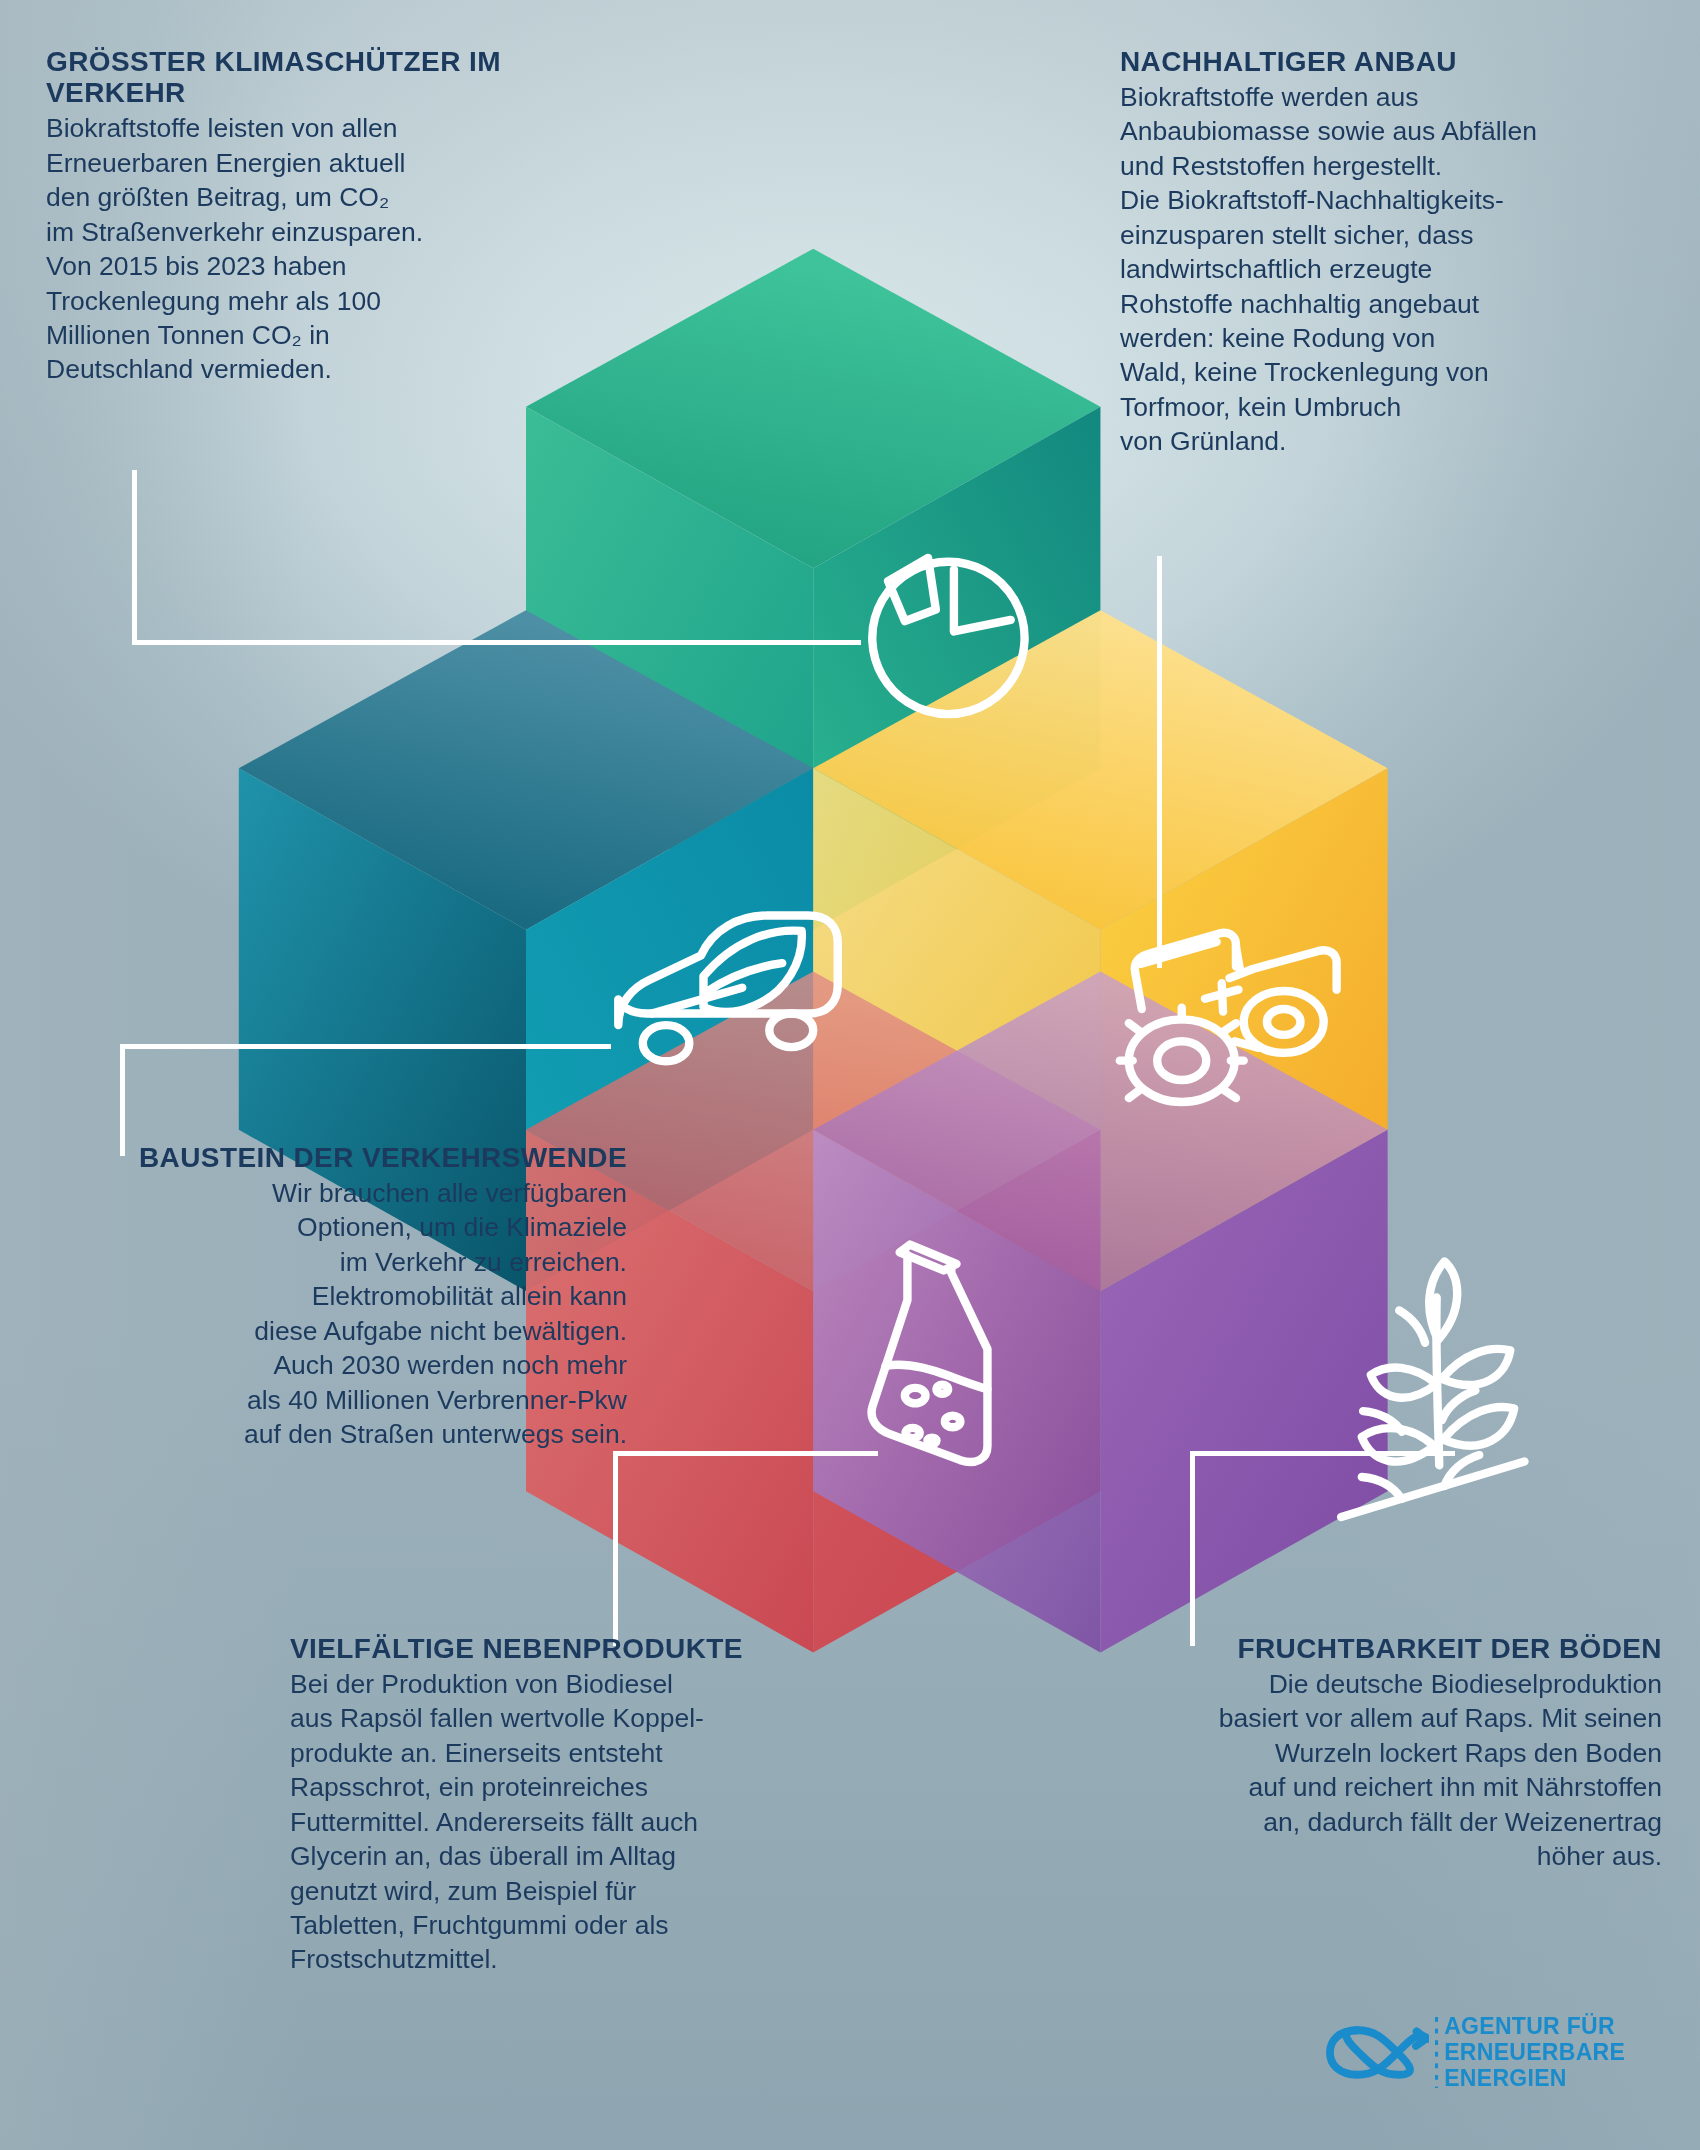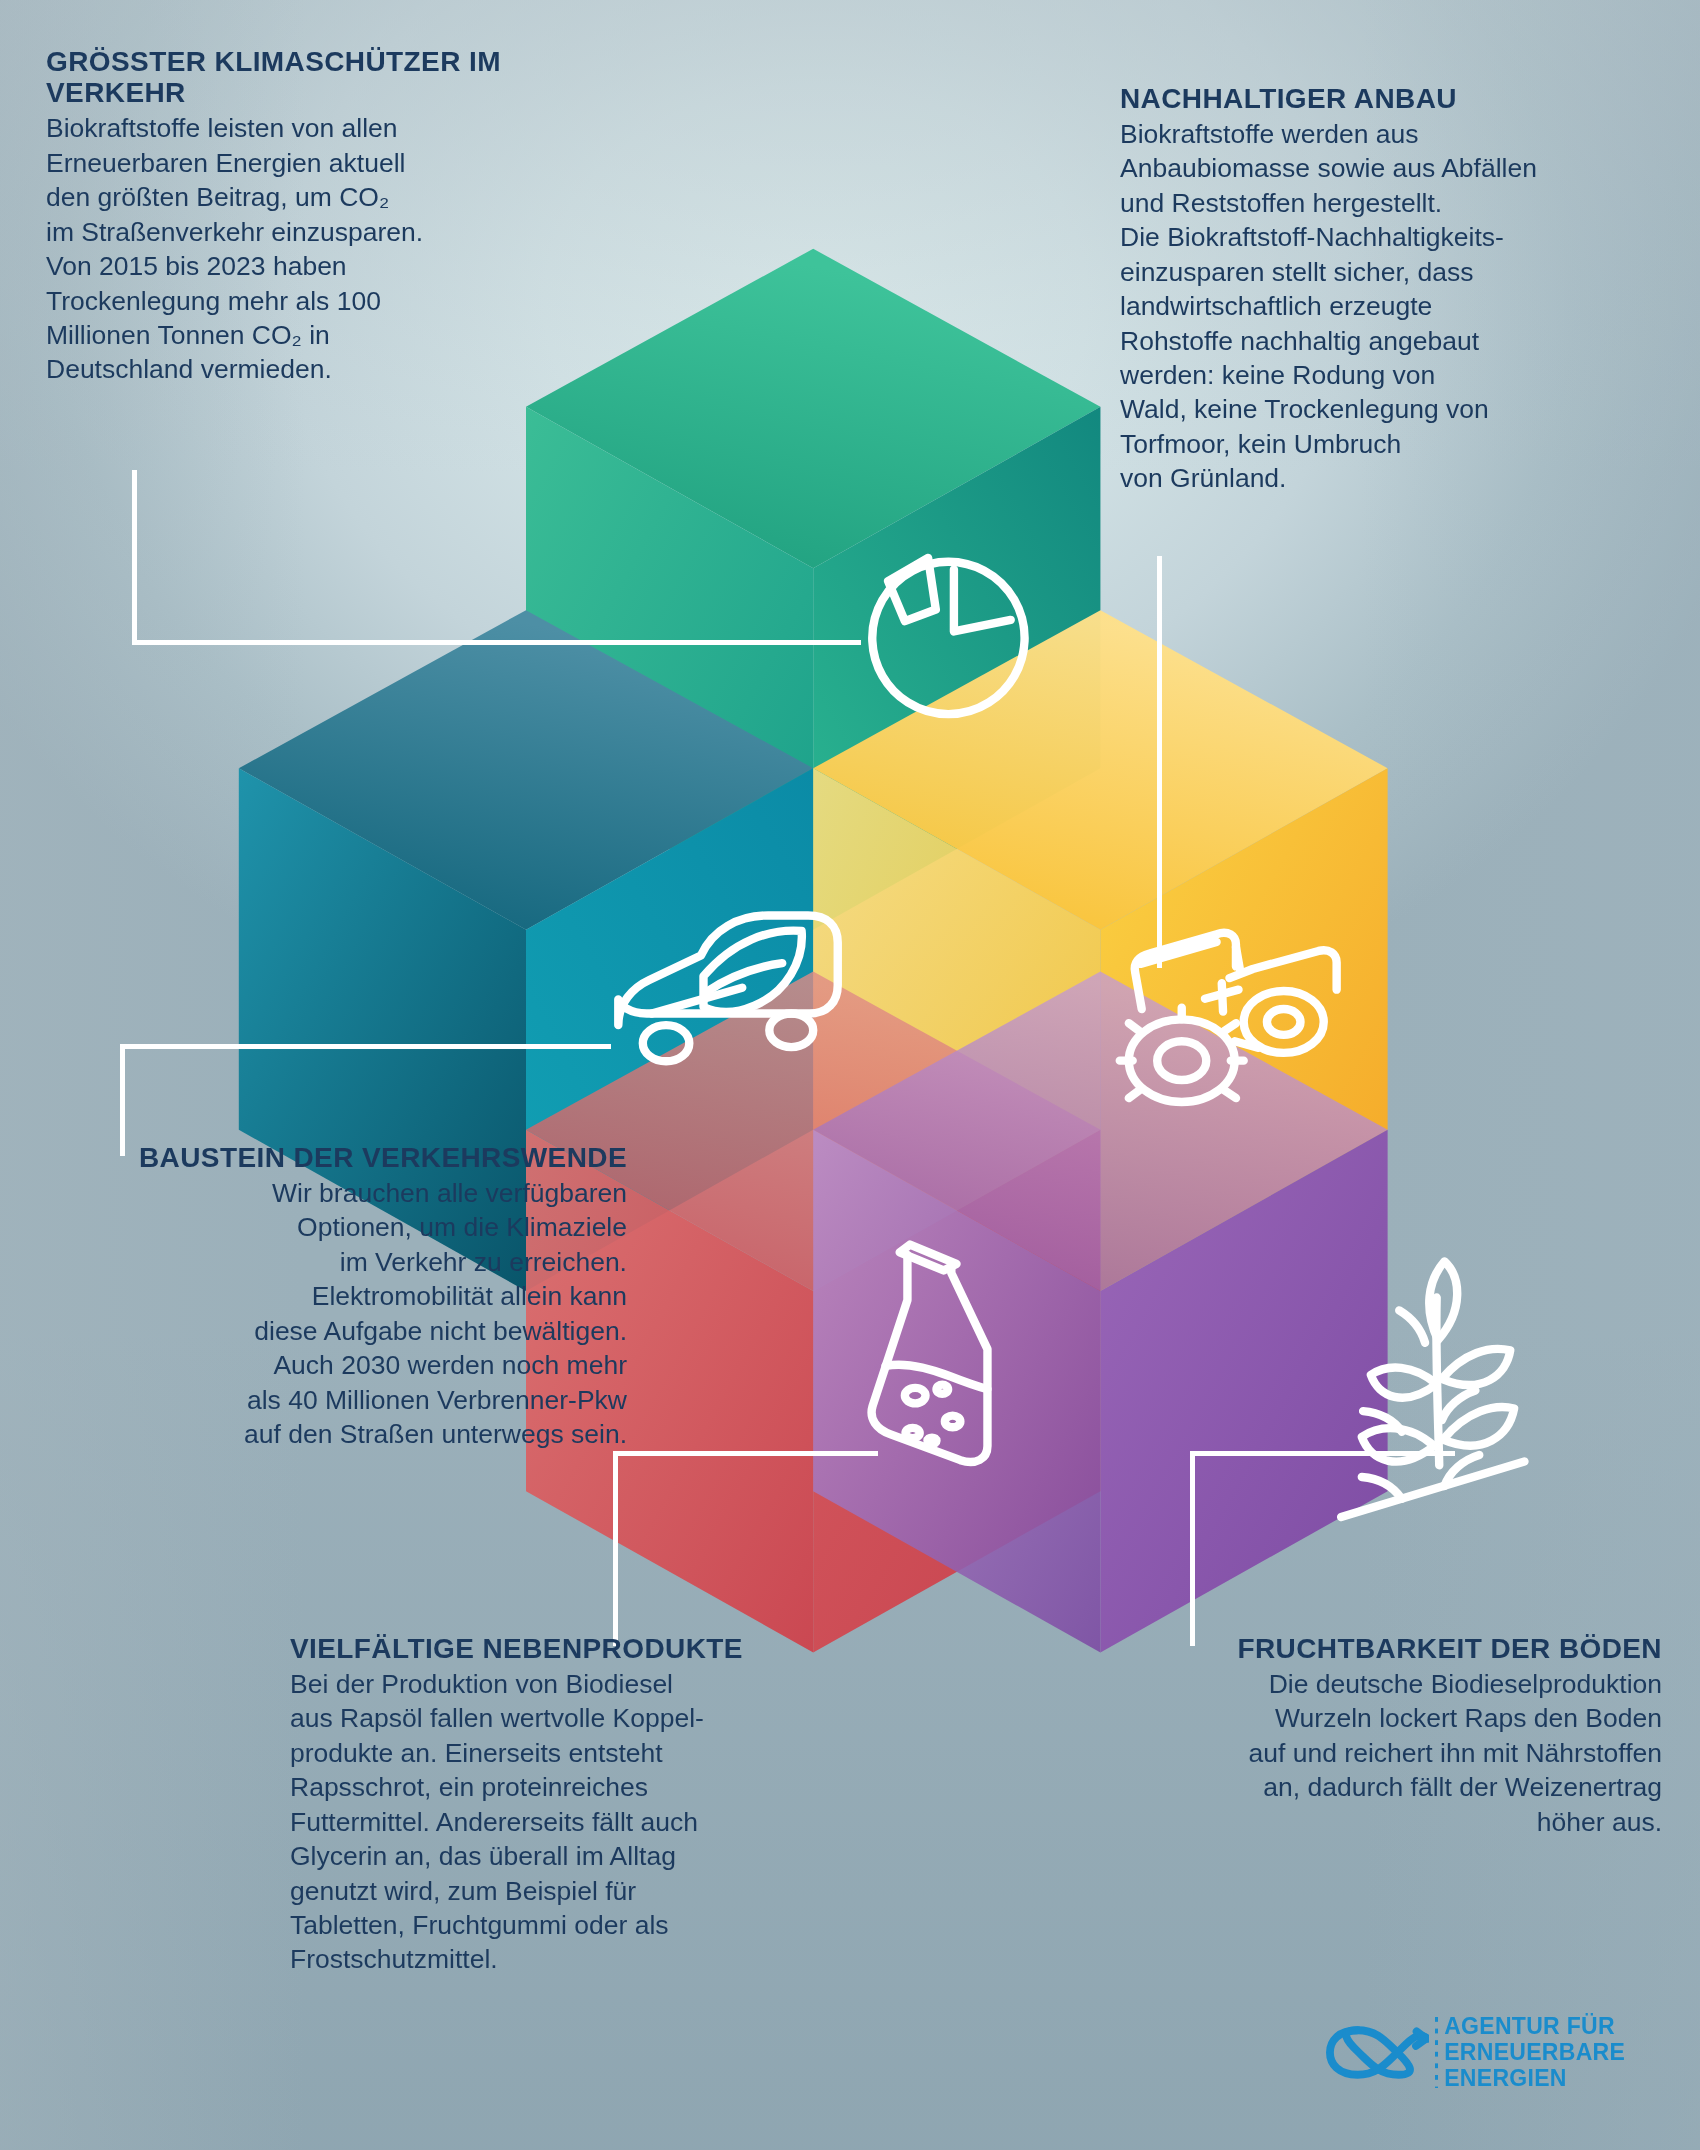--- a/index.html
+++ b/index.html
@@ -28,21 +28,21 @@
 
   .txt { position:absolute; color:#1c3a5e; z-index:40; }
   .txt h2 {
     font-size:28px; font-weight:bold; letter-spacing:0.4px;
     line-height:1.12; text-transform:uppercase; margin-bottom:2.6px;
   }
   .txt p { font-size:26.5px; line-height:1.30; font-weight:500; }
   .txt p span.l { display:block; white-space:pre; }
 
   #blk-tl { left:46px; top:46px; width:581px; }
-  #blk-tr { left:1120px; top:46px; width:555px;margin-top:37px; }
+  #blk-tr { left:1120px; top:46px; width:555px; }
   #blk-ml { left:46px; top:1142px; width:581px;text-align:right; }
   #blk-bl { left:290px; top:1633px; width:594px; }
   #blk-br { left:1068px; top:1633px; width:594px;text-align:right; }
 
   
   .ln { position:absolute; background:#ffffff; z-index:35; }
   .ln.h { height:4.5px; }
   .ln.v { width:4.5px; }
 
   
@@ -312,20 +312,21 @@
     <span class="l">Frostschutzmittel.</span>
   </p>
 </div>
 
 <div class="txt" id="blk-br">
   <h2>
     <span class="l">FRUCHTBARKEIT DER BÖDEN</span>
   </h2>
   <p>
     <span class="l">Die deutsche Biodieselproduktion</span>
+    <span class="l">basiert vor allem auf Raps. Mit seinen</span>
     <span class="l">Wurzeln lockert Raps den Boden</span>
     <span class="l">auf und reichert ihn mit Nährstoffen</span>
     <span class="l">an, dadurch fällt der Weizenertrag</span>
     <span class="l">höher aus.</span>
   </p>
 </div>
 
 <div id="logo">
   <span class="mark">
     <svg viewBox="0 0 170 98" width="103" height="59">

